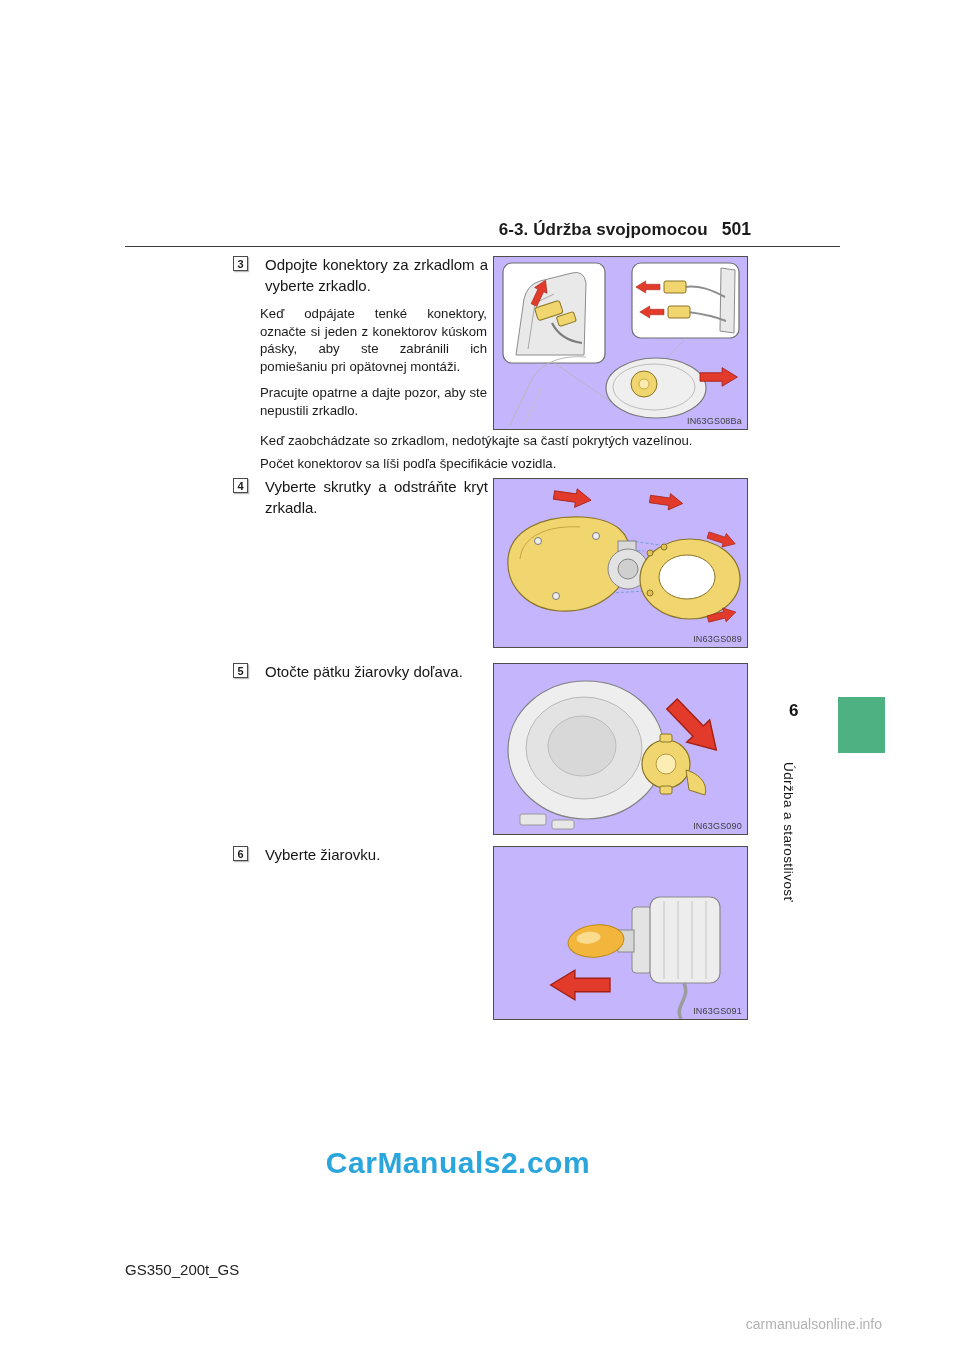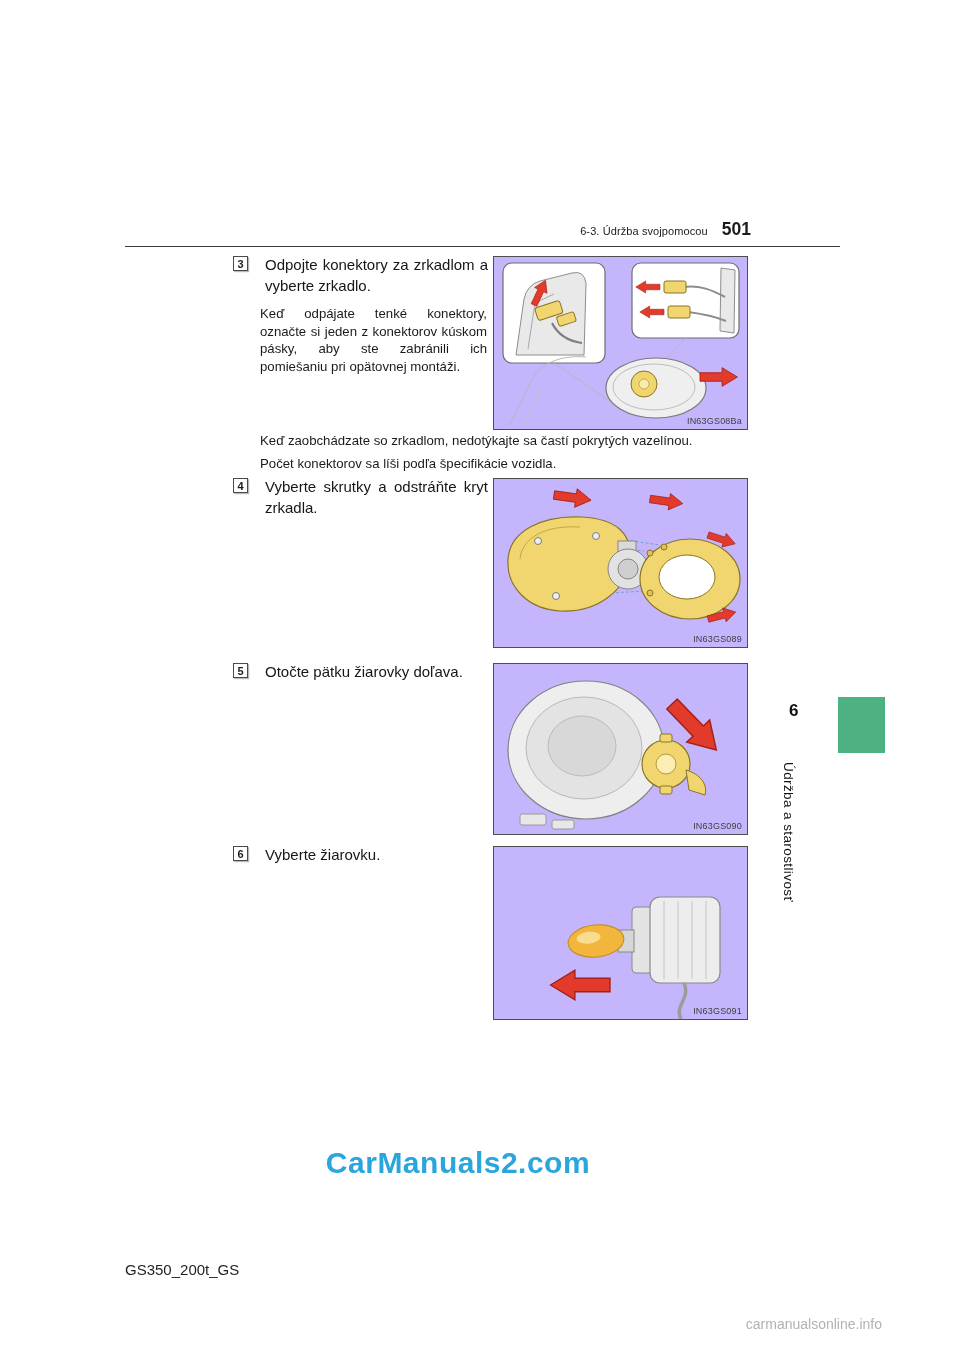--- a/index.html
+++ b/index.html
@@ -4,21 +4,21 @@
 <style>
   * { margin:0; padding:0; box-sizing:border-box; }
   html,body { background:#ffffff; }
   body {
     width:960px; height:1358px; position:relative; overflow:hidden;
     font-family:"Liberation Sans", sans-serif; color:#1b1b1b;
   }
   .page { position:absolute; inset:0; background:#fff; }
 
   .page-header { position:absolute; top:219px; left:125px; width:626px; text-align:right; white-space:nowrap; }
-  .section-title { font-size:11px; font-weight:normal; letter-spacing:0.1px; }
+  .section-title { font-size:17px; font-weight:bold; letter-spacing:0.1px; }
   .page-number { font-size:17.5px; font-weight:bold; margin-left:14px; }
   .header-rule { position:absolute; top:246px; left:125px; width:715px; border-top:1.6px solid #3c3c3c; }
 
   .step { position:absolute; left:233px; width:255px; }
   .step-head { display:flex; align-items:flex-start; }
   .step-num {
     flex:0 0 auto; width:15px; height:15px; margin-top:2px;
     border:1px solid #4a4a4a; box-shadow:1.2px 1.2px 0 #b9b9b9; background:#fff;
     font-size:11px; font-weight:bold; line-height:14px; text-align:center;
   }
@@ -54,20 +54,21 @@
     <span class="section-title">6-3. Údržba svojpomocou</span><span class="page-number">501</span>
   </div>
   <div class="header-rule"></div>
 
   <section class="step" style="top:254px">
     <div class="step-head">
       <span class="step-num">3</span>
       <p class="step-title">Odpojte konektory za zrkadlom a vyberte zrkadlo.</p>
     </div>
     <p class="step-para">Keď odpájate tenké konektory, označte si jeden z konektorov kúskom pásky, aby ste zabránili ich pomiešaniu pri opätovnej montáži.</p>
+    <p class="step-para">Pracujte opatrne a dajte pozor, aby ste nepustili zrkadlo.</p>
   </section>
 
   <figure class="figure" style="top:256px;height:174px">
     <svg viewBox="0 0 253 172">
       <rect x="9" y="6" width="102" height="100" rx="9" fill="#ffffff" stroke="#6e6e6e" stroke-width="1.2"></rect>
       <path d="M22,98 L30,42 Q33,28 46,24 L78,16 Q90,13 92,26 L90,98 Z" fill="#e9e9e9" stroke="#8d8d8d" stroke-width="1"></path>
       <path d="M34,92 L41,46 L60,37" fill="none" stroke="#a8a8a8" stroke-width="1"></path>
       <g transform="rotate(-18 55 54)">
         <rect x="42" y="47" width="26" height="13" rx="2.5" fill="#f1d66f" stroke="#8a7426"></rect>
         <rect x="60" y="62" width="18" height="10" rx="2" fill="#f1d66f" stroke="#8a7426"></rect>

